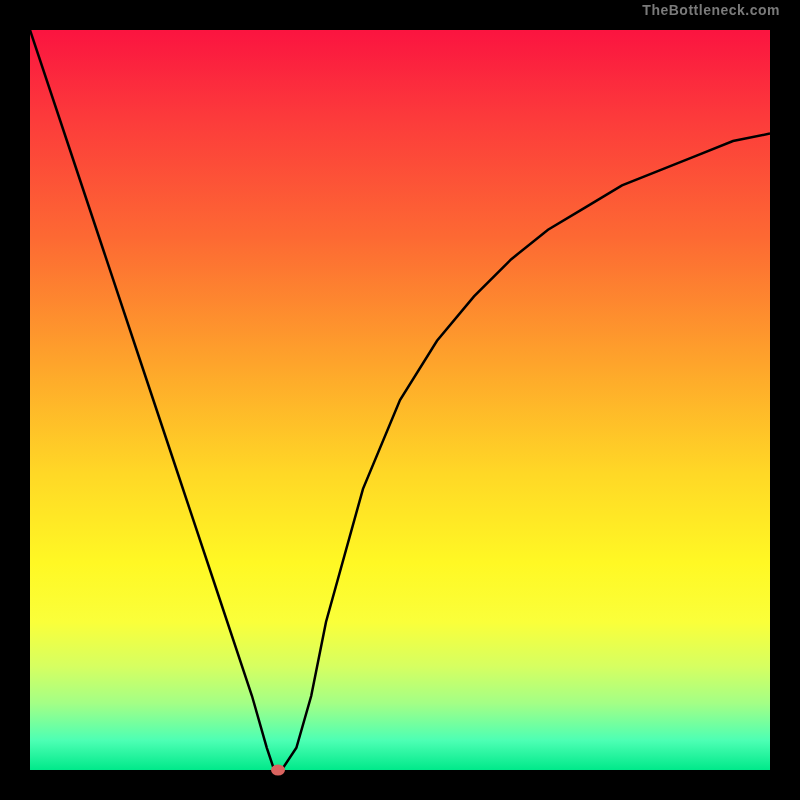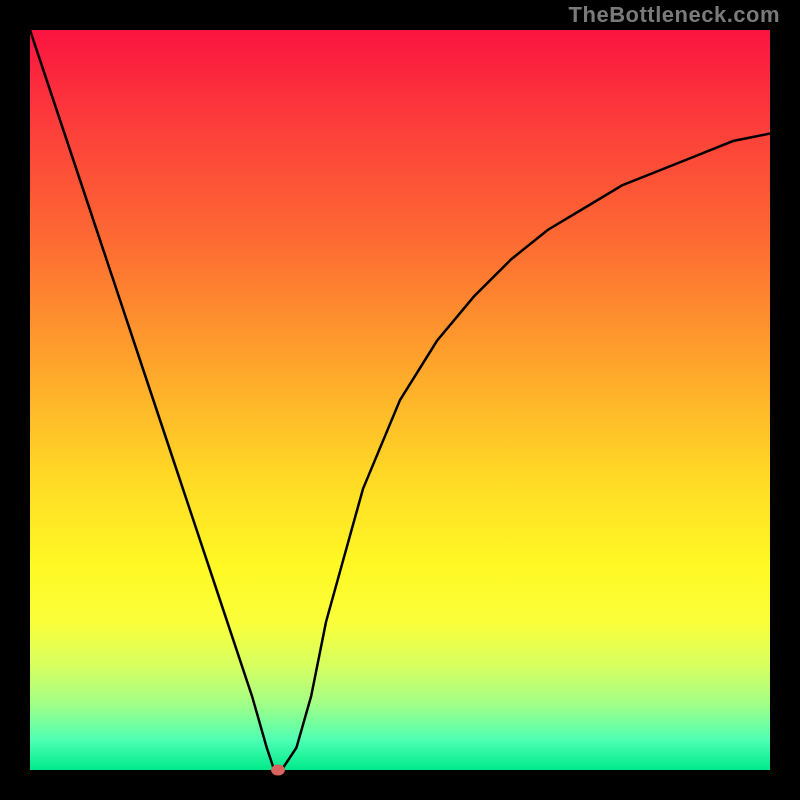--- a/index.html
+++ b/index.html
@@ -2,21 +2,21 @@
 <html><head>
 <meta charset="utf-8">
 <style>
   * { margin: 0; padding: 0; box-sizing: border-box; }
   html, body { width: 800px; height: 800px; overflow: hidden; }
   body { background: #000; position: relative; font-family: Arial, sans-serif; }
   .watermark {
     position: absolute;
     top: 2px;
     right: 20px;
-    font-size: 22px;
+    font-size: 14px;
     font-weight: bold;
     color: #7a7a7a;
     letter-spacing: 0.5px;
     z-index: 10;
   }
   .plot {
     position: absolute;
     left: 30px;
     top: 30px;
     width: 740px;

